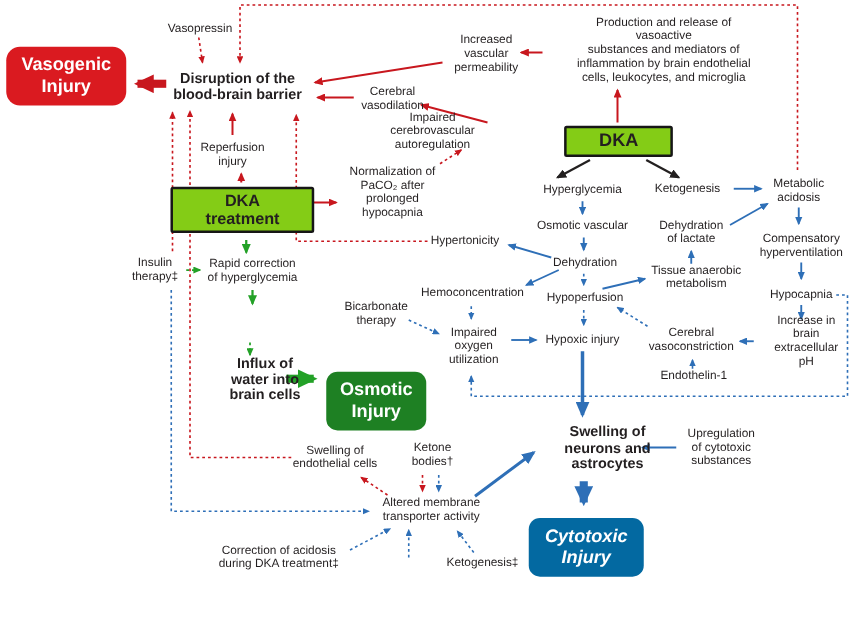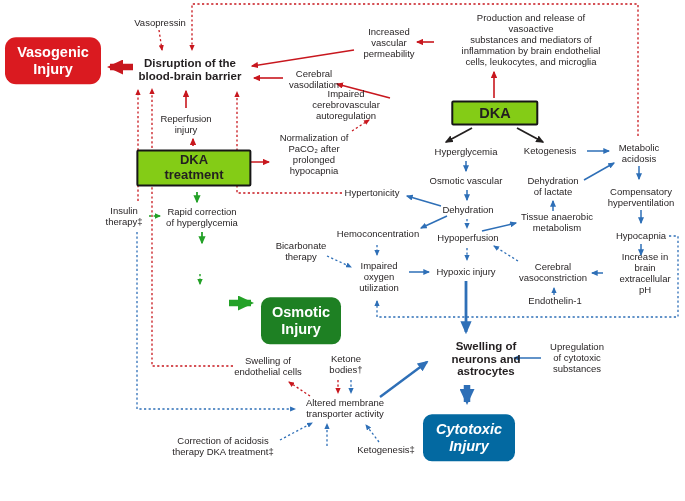--- a/index.html
+++ b/index.html
@@ -127,20 +127,23 @@
 PaCO₂ after
 prolonged
 hypocapnia</div>
   <div class="n box-outline dkat" style="left:194px;top:168px">DKA
 treatment</div>
 
   <div class="n" style="left:124px;top:216px">Insulin
 therapy‡</div>
   <div class="n" style="left:202px;top:217px">Rapid correction
 of hyperglycemia</div>
+  <div class="n hd" style="left:196px;top:304px">Influx of
+water into
+brain cells</div>
   <div class="n box box-green" style="left:301px;top:302px;width:62px">Osmotic
 Injury</div>
   <div class="n" style="left:301px;top:251px">Bicarbonate
 therapy</div>
 
   <div class="n" style="left:372px;top:193px">Hypertonicity</div>
   <div class="n" style="left:378px;top:234px">Hemoconcentration</div>
   <div class="n" style="left:379px;top:277px">Impaired
 oxygen
 utilization</div>
@@ -173,16 +176,16 @@
 substances</div>
   <div class="n box box-blue" style="left:469px;top:438px;width:74px">Cytotoxic
 Injury</div>
   <div class="n" style="left:268px;top:366px">Swelling of
 endothelial cells</div>
   <div class="n" style="left:346px;top:364px">Ketone
 bodies†</div>
   <div class="n" style="left:345px;top:408px">Altered membrane
 transporter activity</div>
   <div class="n" style="left:223px;top:446px">Correction of acidosis
-therapy DKA treatment‡</div>
+during DKA treatment‡</div>
   <div class="n" style="left:386px;top:450px">Ketogenesis‡</div>
 
 </div>
 
 </body></html>

